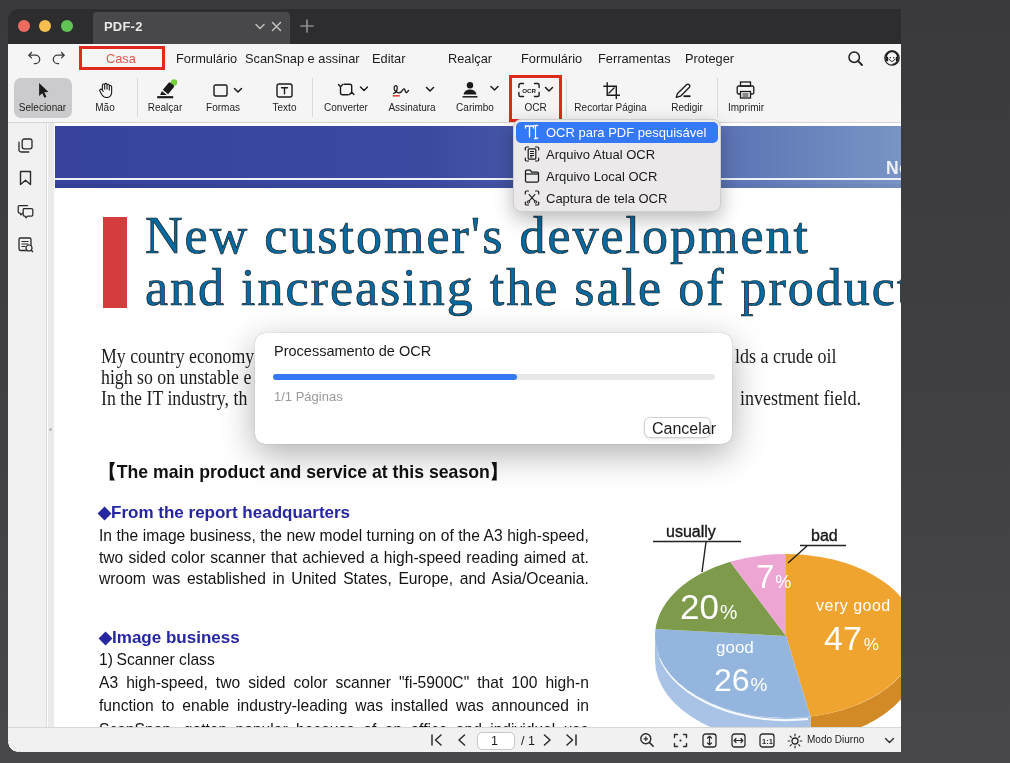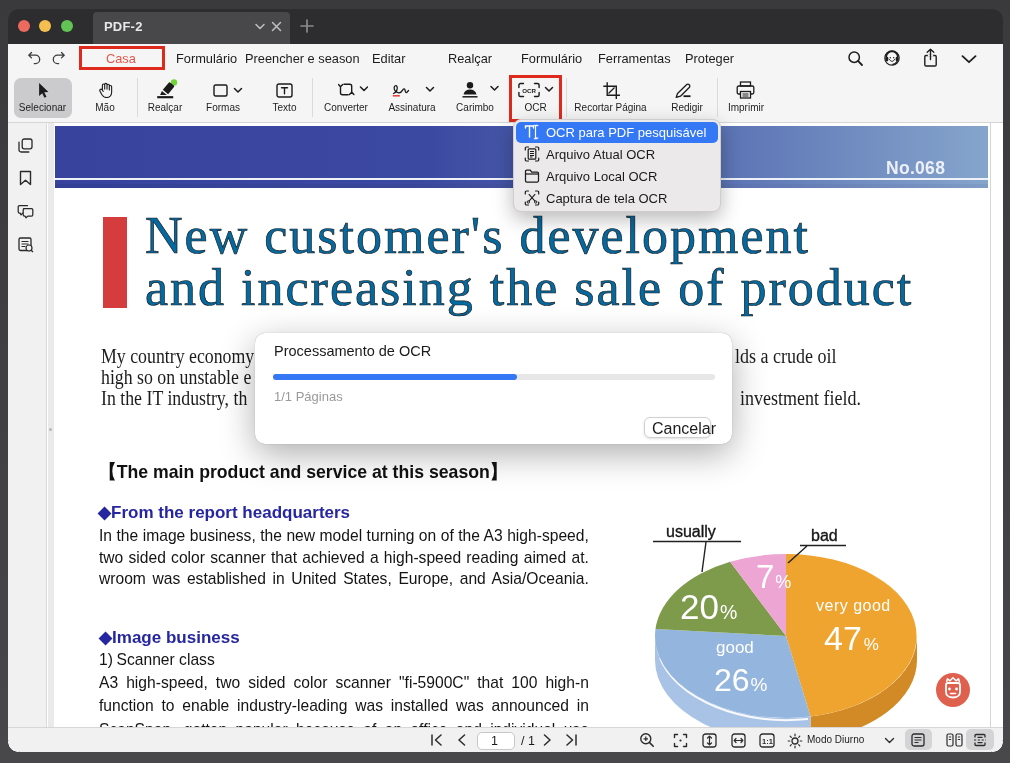--- a/index.html
+++ b/index.html
@@ -1,17 +1,17 @@
 <!DOCTYPE html>
 <html><head><meta charset="utf-8">
 <style>
   * { margin:0; padding:0; box-sizing:border-box; }
   html,body { width:1010px; height:763px; background:linear-gradient(180deg,#3a3a3c 0%,#414143 60%,#48484a 100%); font-family:"Liberation Sans",sans-serif; overflow:hidden; }
   .abs { position:absolute; }
-  #canvas { position:relative; width:1010px; height:763px; overflow:hidden; }
+  #canvas { position:relative; width:901px; height:763px; overflow:hidden; }
   #titlebar { position:absolute; left:8px; top:9px; width:995px; height:35px; background:#2d2d2f; border-radius:10px 10px 0 0; }
   .tl { position:absolute; width:12px; height:12px; border-radius:50%; }
   #menubar { position:absolute; left:8px; top:44px; width:995px; height:28px; background:#f6f5f6; }
   .menuitem { position:absolute; top:50.5px; font-size:12.8px; color:#1c1c1c; }
   #toolbar { position:absolute; left:8px; top:72px; width:995px; height:51px; background:#f6f5f6; border-bottom:1px solid #d6d5d6; }
   .tsep { position:absolute; top:78px; width:1px; height:39px; background:#dbdadb; }
   .tlabel { position:absolute; top:101.5px; font-size:10px; color:#1e1e1e; white-space:nowrap; transform:translateX(-50%); }
   #content { position:absolute; left:8px; top:123px; width:995px; height:605px; background:#fff; }
   #sidebar { position:absolute; left:8px; top:123px; width:39px; height:605px; background:#f2f1f2; border-right:1px solid #dcdbdc; }
   .serif { font-family:"Liberation Serif",serif; }
@@ -42,21 +42,21 @@
   <div id="menubar"></div>
   <svg class="abs" style="left:27px;top:50px" width="15" height="15" viewBox="0 0 15 15">
       <path d="M4.5 2.5L1.8 5.2l2.7 2.7M2 5.2h6.5a4.2 4.2 0 0 1 0 8.4h-1.2" stroke="#3c3c3e" stroke-width="1.3" fill="none" stroke-linecap="round" stroke-linejoin="round"></path>
     </svg>
   <svg class="abs" style="left:51px;top:50px" width="15" height="15" viewBox="0 0 15 15">
       <path d="M10.5 2.5l2.7 2.7-2.7 2.7M13 5.2H6.5a4.2 4.2 0 0 0 0 8.4h1.2" stroke="#3c3c3e" stroke-width="1.3" fill="none" stroke-linecap="round" stroke-linejoin="round"></path>
     </svg>
   <div class="abs" style="left:78.5px;top:45.5px;width:86px;height:24.5px;border:3.5px solid #e0291d"></div>
   <div class="menuitem" style="left:106px;color:#e0584a">Casa</div>
   <div class="menuitem" style="left:176px">Formulário</div>
-  <div class="menuitem" style="left:245px">Preencher e season</div>
+  <div class="menuitem" style="left:245px">ScanSnap e assinar</div>
   <div class="menuitem" style="left:372px">Editar</div>
   <div class="menuitem" style="left:448px">Realçar</div>
   <div class="menuitem" style="left:521px">Formulário</div>
   <div class="menuitem" style="left:598px">Ferramentas</div>
   <div class="menuitem" style="left:685px">Proteger</div>
   <svg class="abs" style="left:847px;top:50px" width="17" height="17" viewBox="0 0 17 17">
       <circle cx="7.2" cy="7.2" r="5.2" stroke="#1e1e1e" stroke-width="1.5" fill="none"></circle>
       <path d="M11.2 11.2l3.8 3.8" stroke="#1e1e1e" stroke-width="1.8" stroke-linecap="round"></path>
     </svg>
   <svg class="abs" style="left:883px;top:49px" width="18" height="18" viewBox="0 0 18 18">

